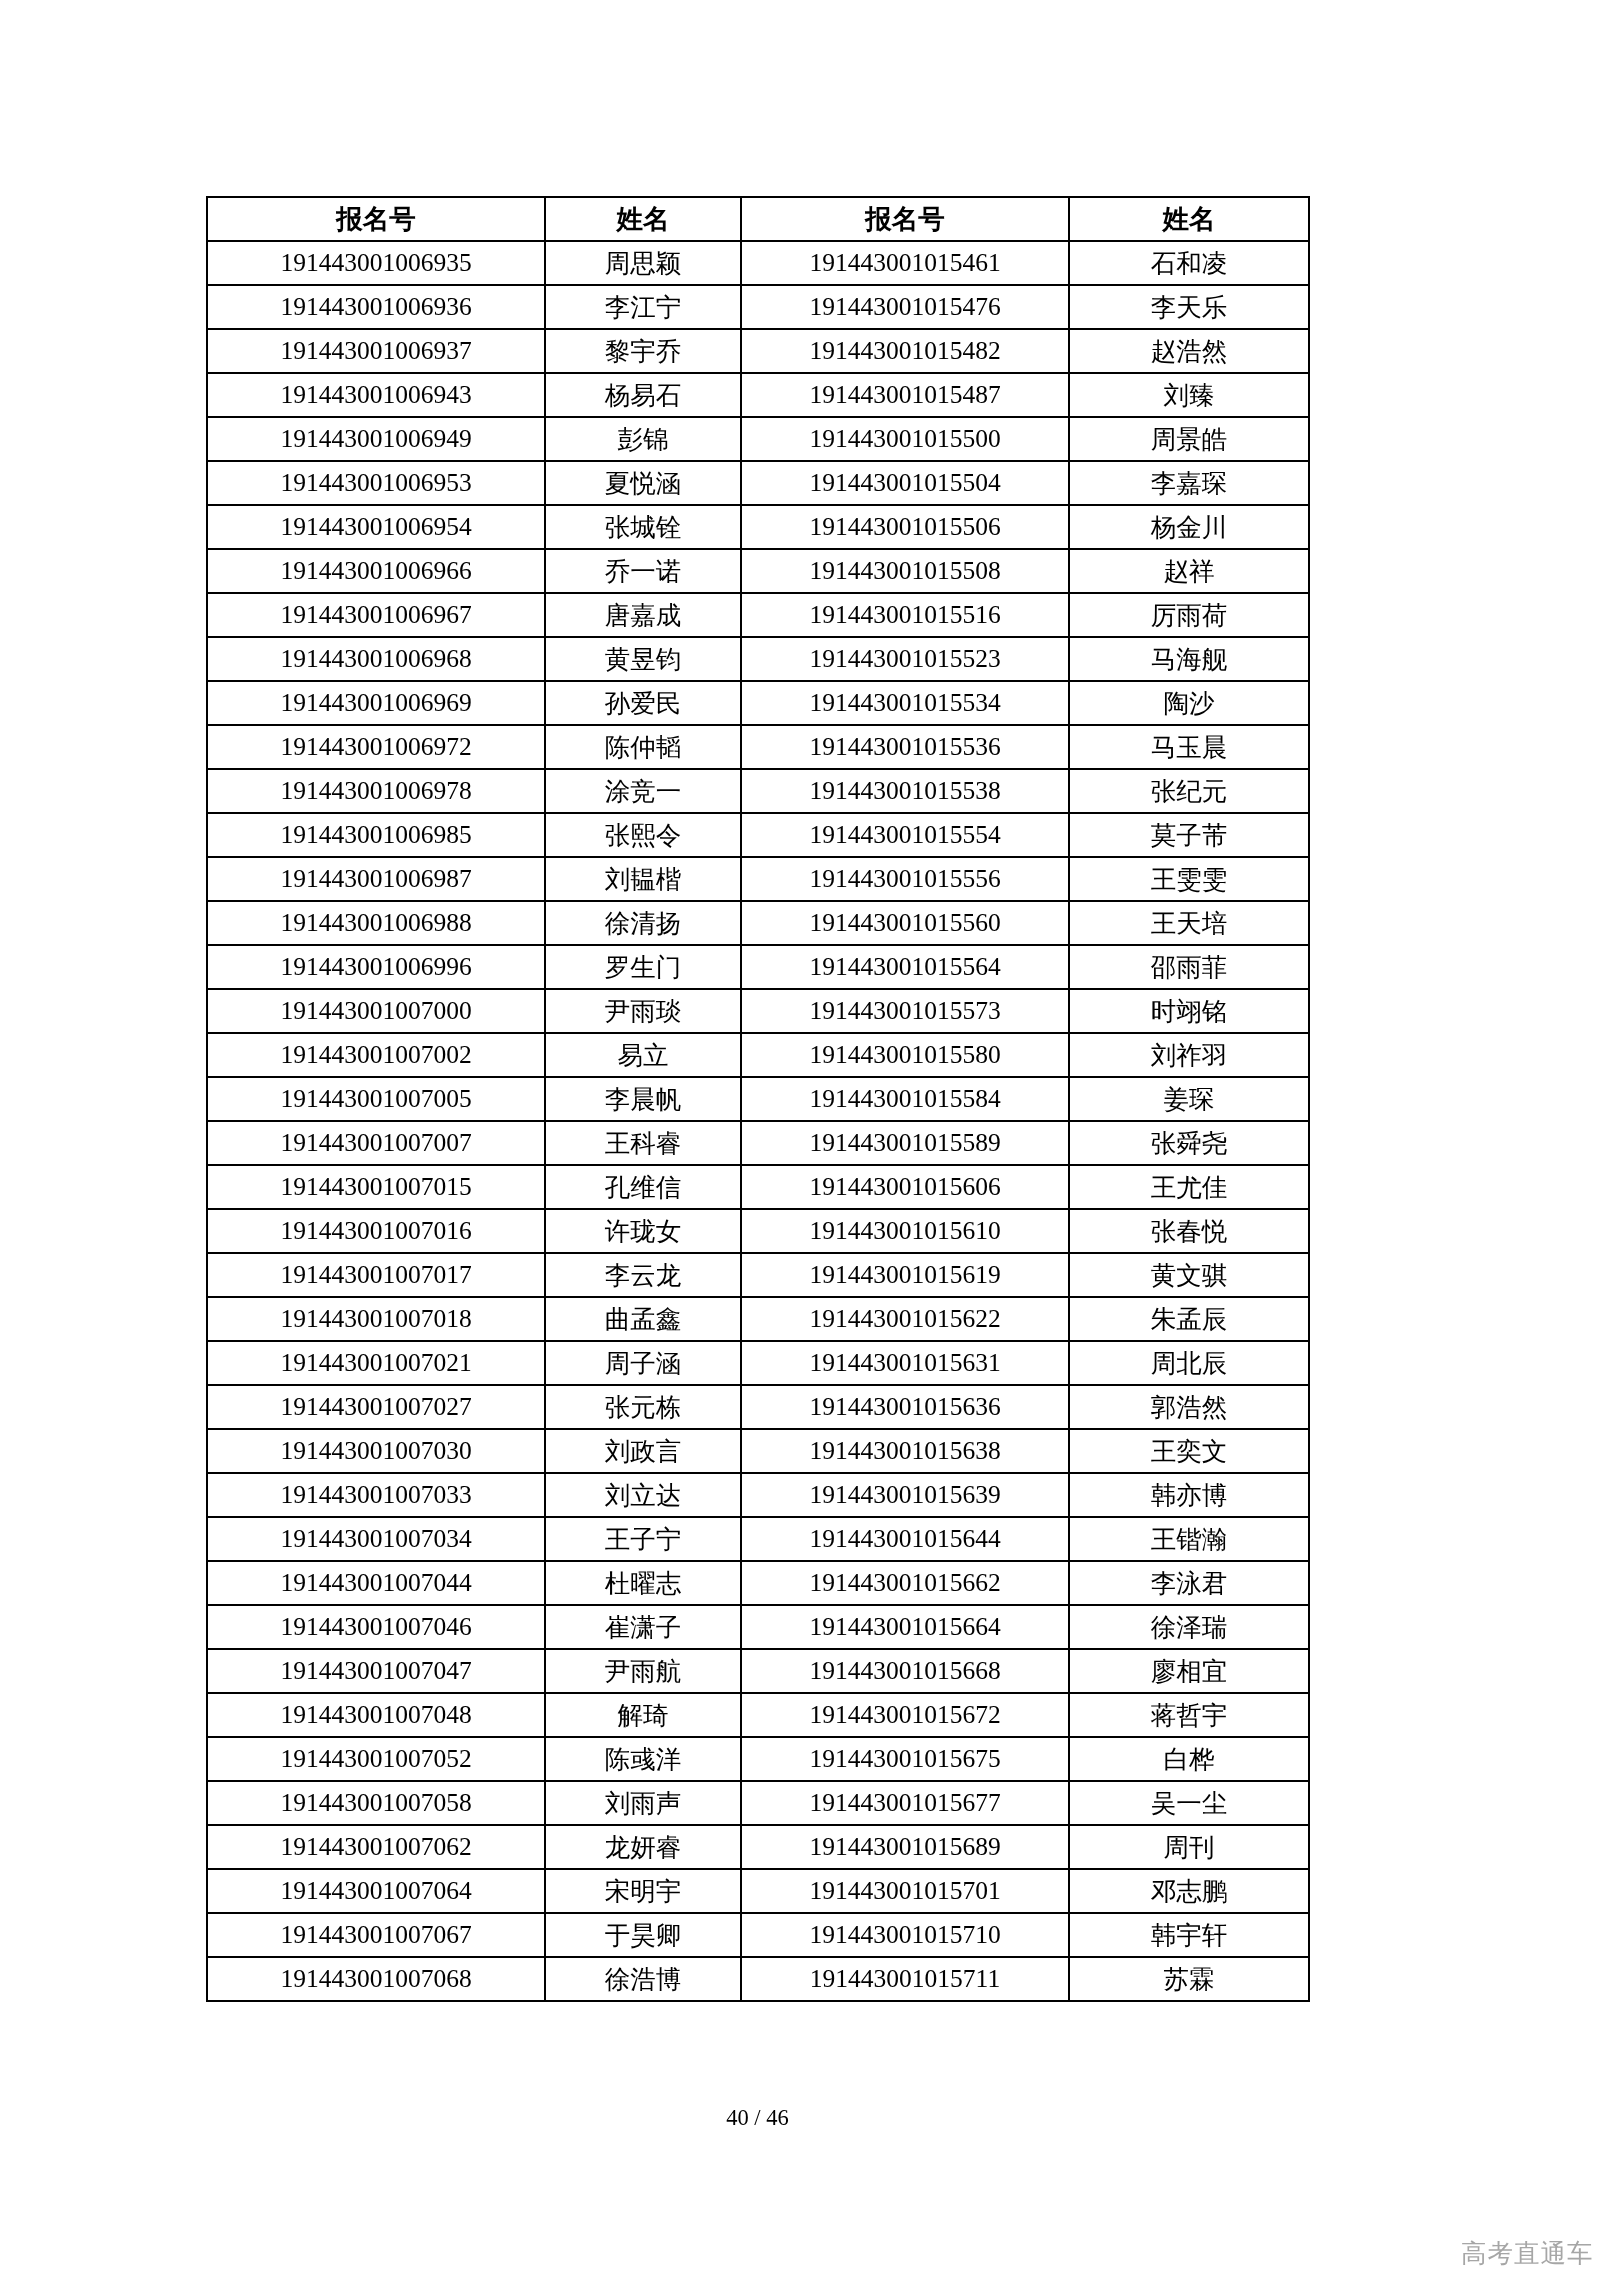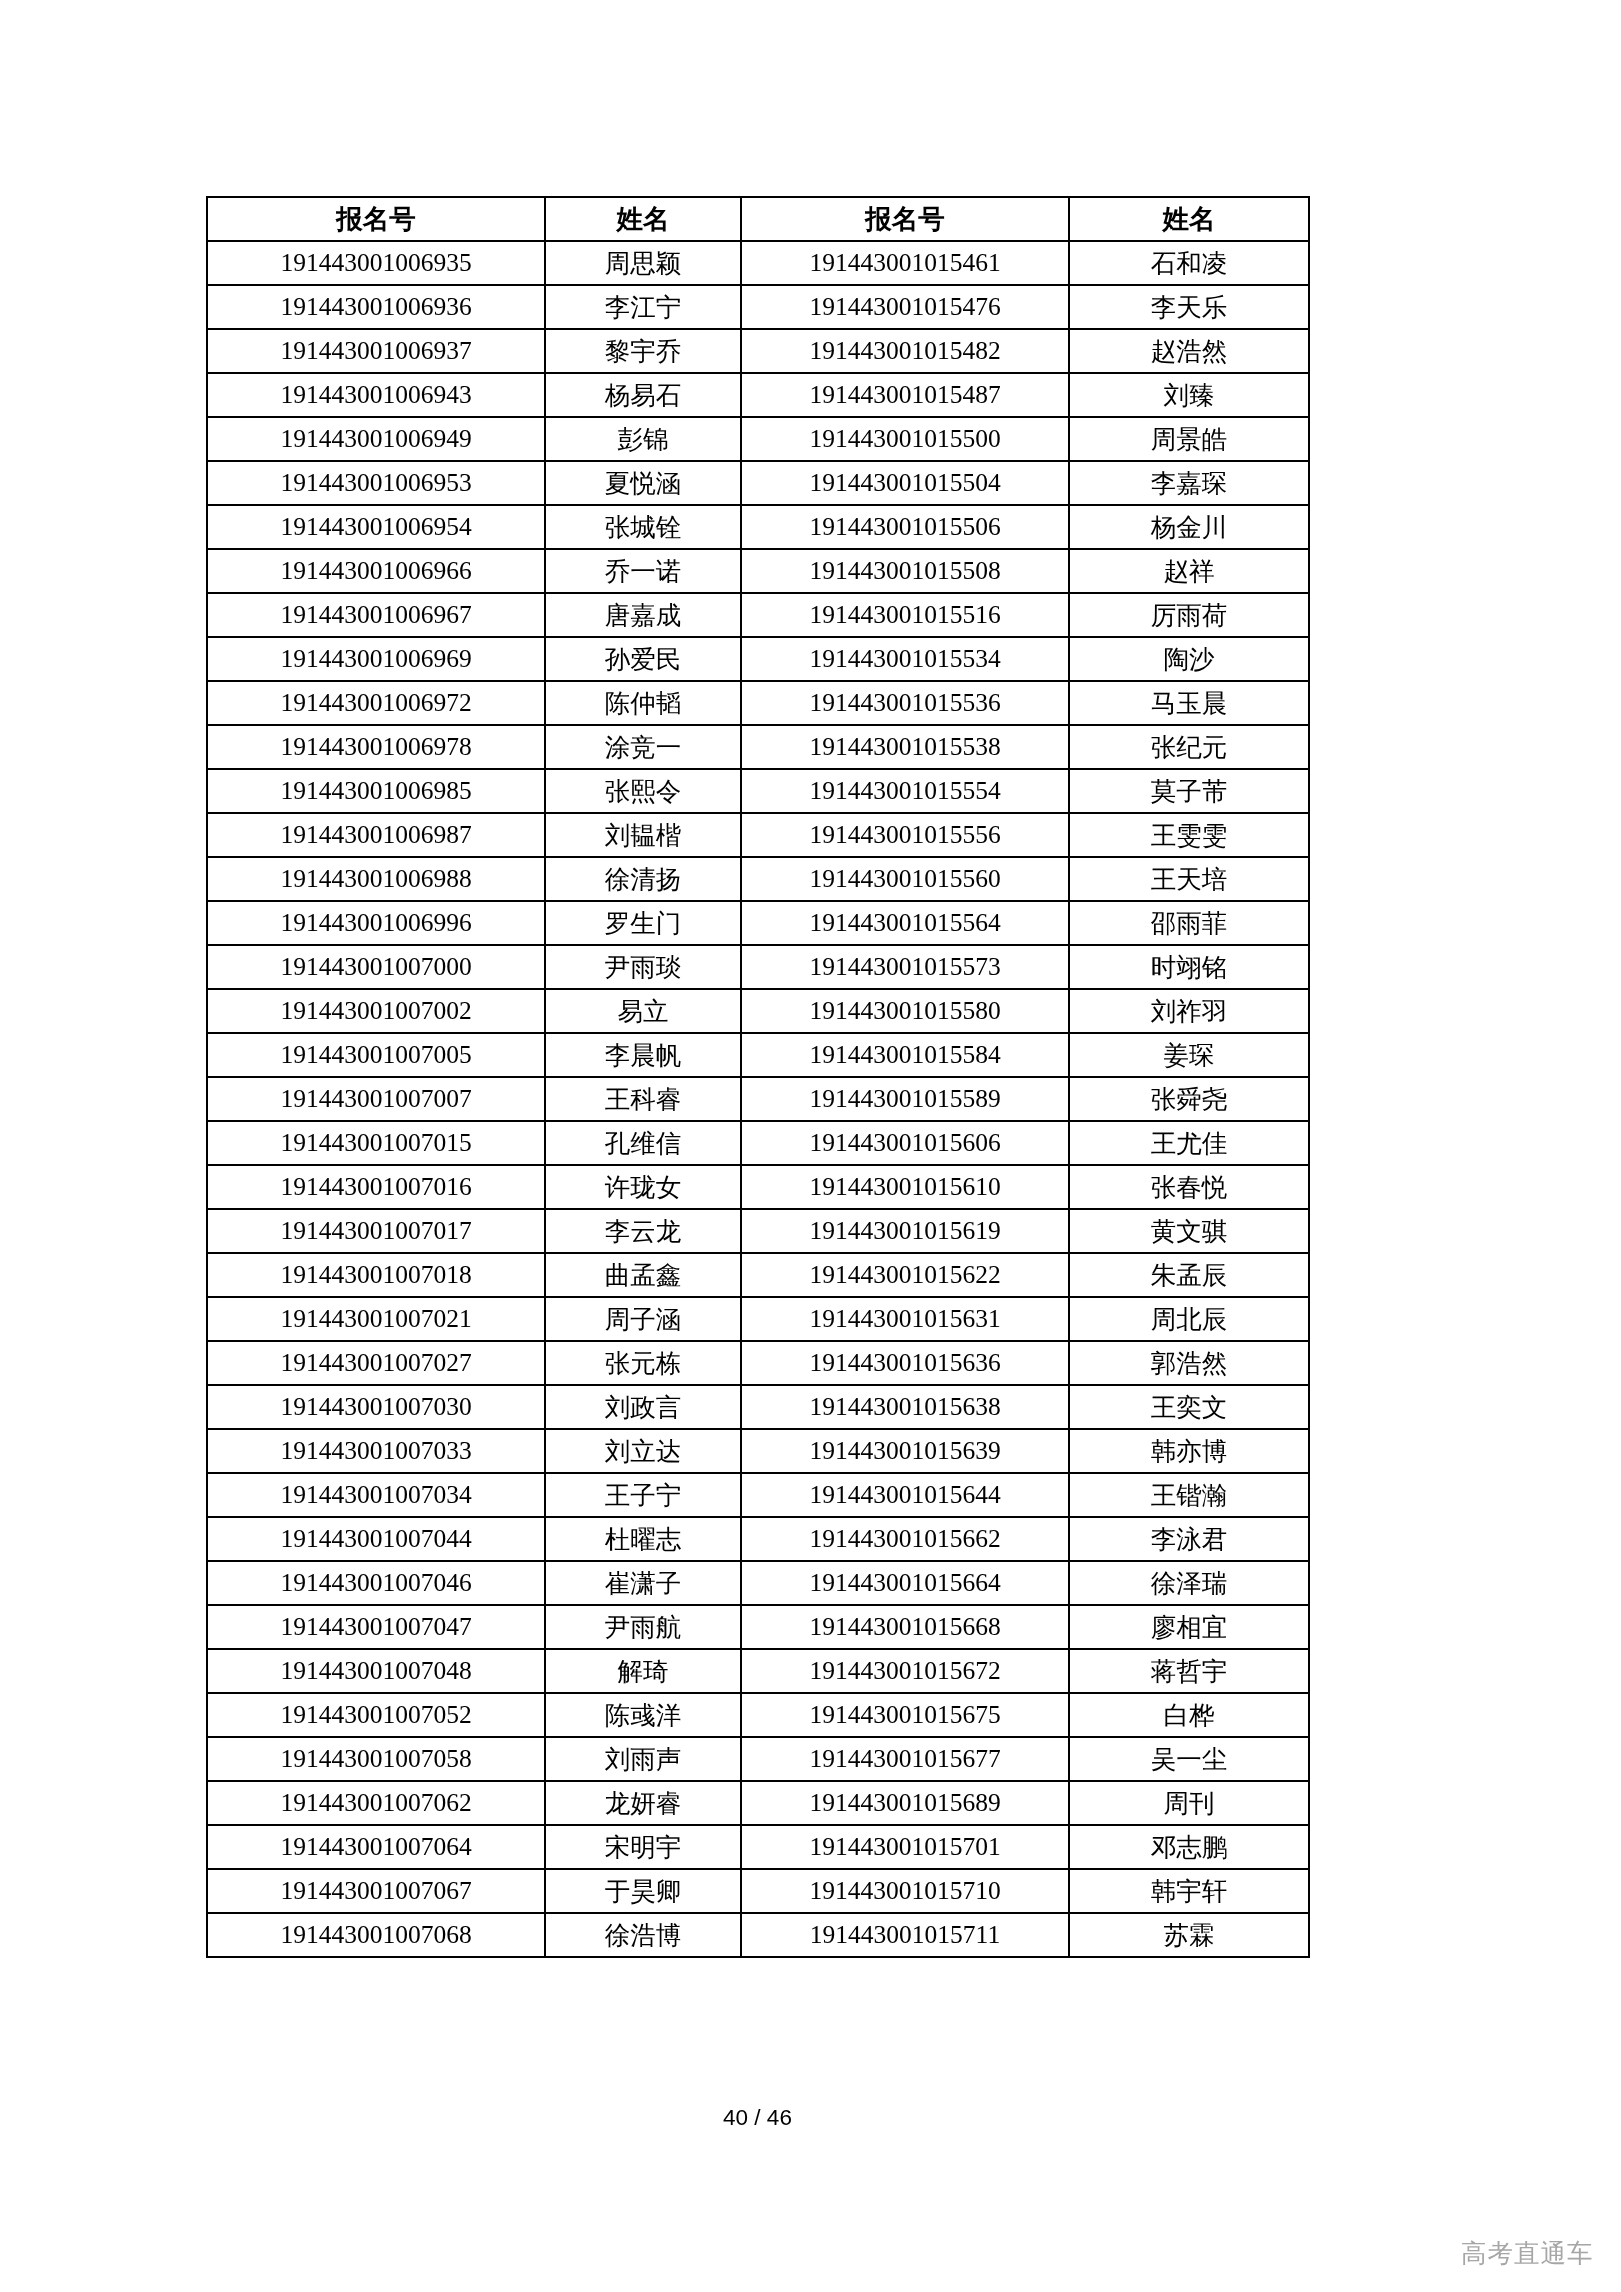--- a/index.html
+++ b/index.html
@@ -38,21 +38,21 @@
     font-size: 26.5px;
   }
   .page-footer {
     position: absolute;
     left: 206px;
     top: 2105px;
     width: 1103px;
     text-align: center;
     font-size: 22.5px;
     color: #000000;
-    font-family: Liberation Sans, sans-serif;
+    font-family: Liberation Serif, serif;
   }
   .watermark {
     position: absolute;
     right: 27.4px;
     bottom: 21.6px;
     font-size: 25.5px;
     color: #a6a6a6;
     font-family: Liberation Sans, sans-serif;
     letter-spacing: 1px;
   }
@@ -124,20 +124,26 @@
         <td>191443001015508</td>
         <td>赵祥</td>
       </tr>
       <tr>
         <td>191443001006967</td>
         <td>唐嘉成</td>
         <td>191443001015516</td>
         <td>厉雨荷</td>
       </tr>
       <tr>
+        <td>191443001006968</td>
+        <td>黄昱钧</td>
+        <td>191443001015523</td>
+        <td>马海舰</td>
+      </tr>
+      <tr>
         <td>191443001006969</td>
         <td>孙爱民</td>
         <td>191443001015534</td>
         <td>陶沙</td>
       </tr>
       <tr>
         <td>191443001006972</td>
         <td>陈仲韬</td>
         <td>191443001015536</td>
         <td>马玉晨</td>

